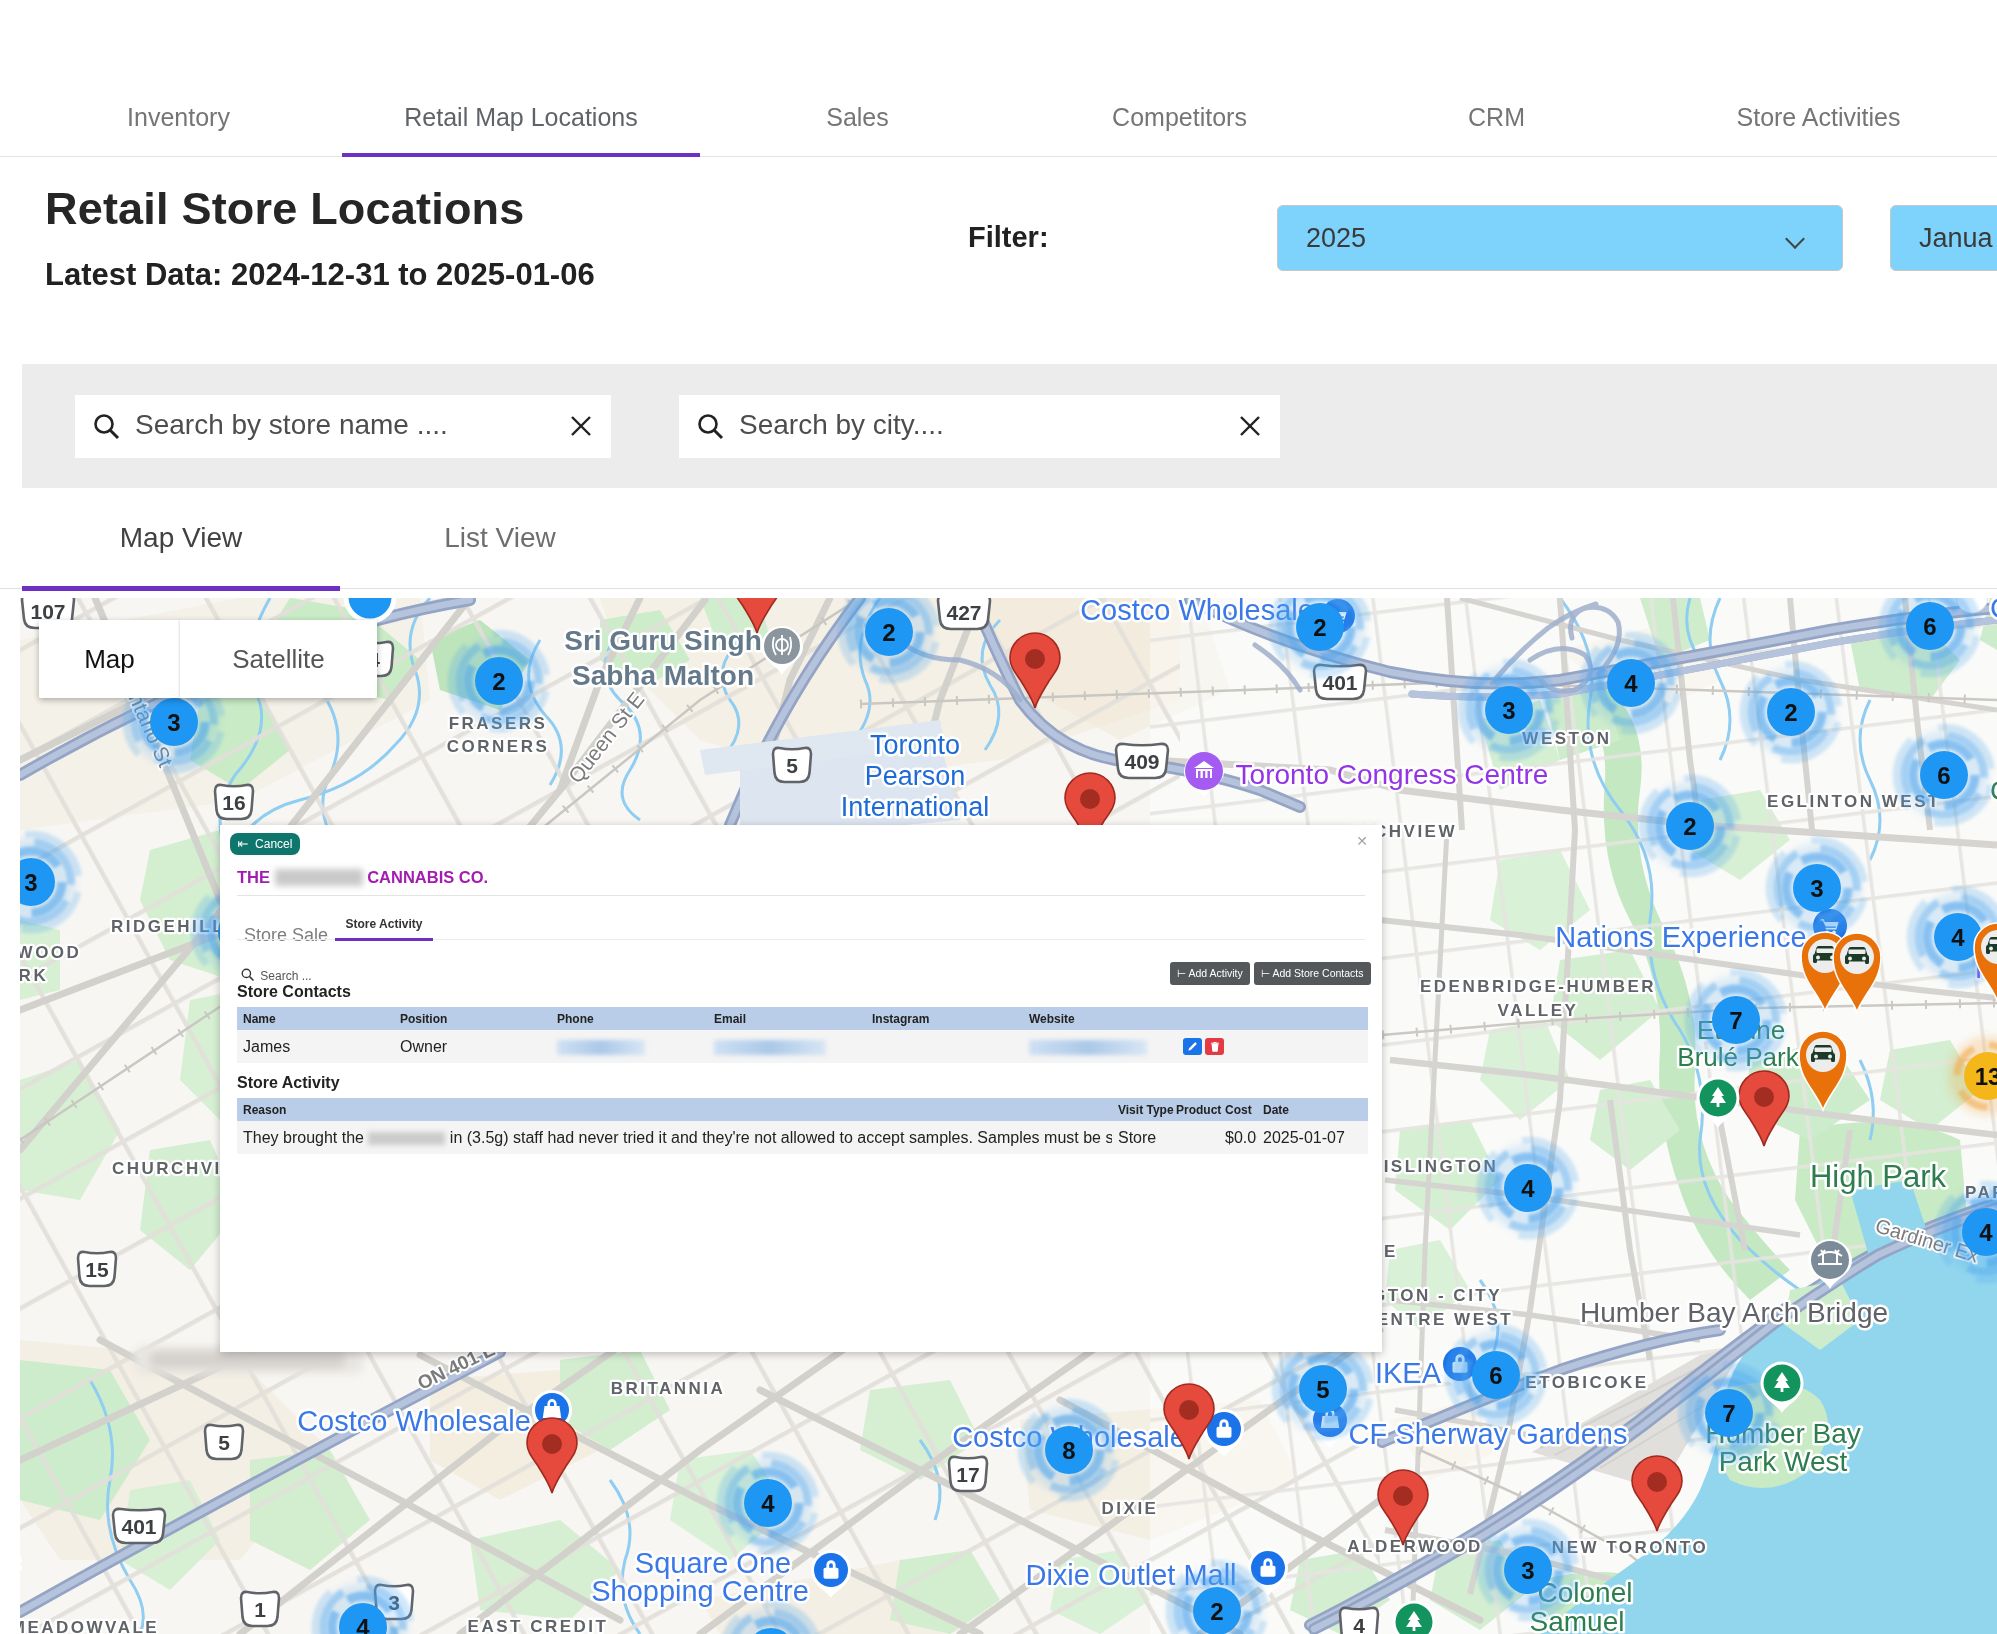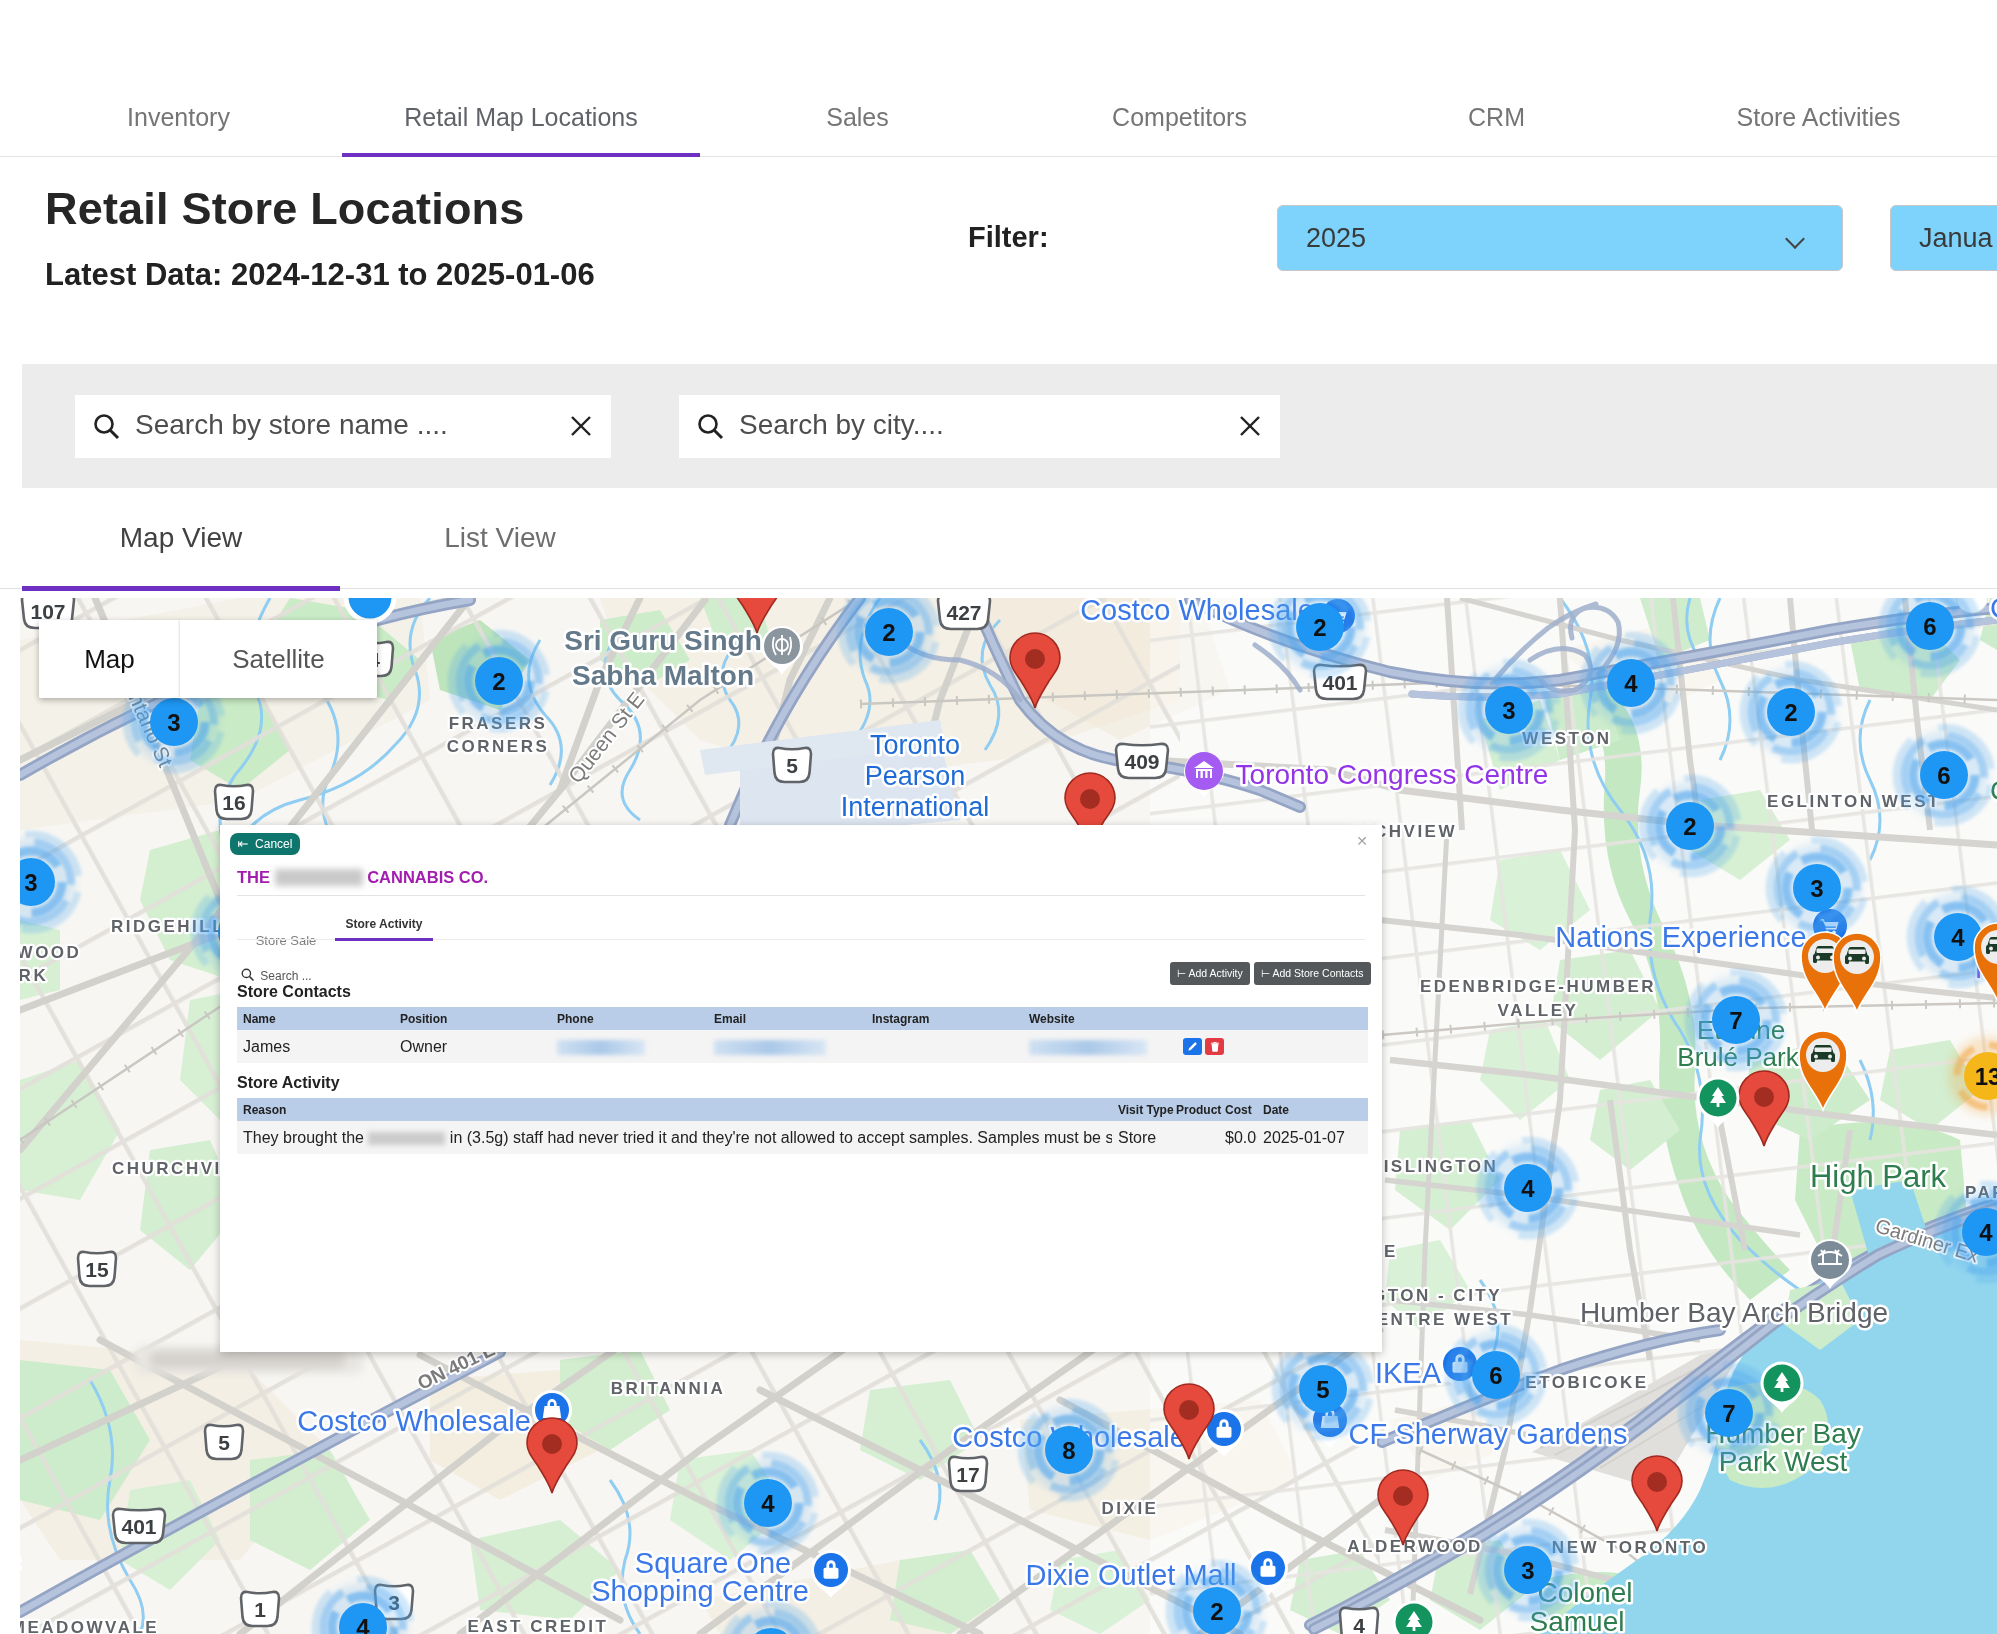--- a/index.html
+++ b/index.html
@@ -42,21 +42,21 @@
 #satbtn { width:197px; background:#fff; color:#565656; font-size:26px; text-align:center; line-height:78px; box-shadow:-1px 0 2px rgba(0,0,0,0.12); }
 
 
 #popup { position:absolute; left:220px; top:825px; width:1162px; height:527px; background:#fff; box-shadow:0 2px 8px rgba(0,0,0,0.25); font-family:"Liberation Sans", sans-serif; }
 #cancelbtn { position:absolute; left:10px; top:8px; width:70px; height:22px; background:#0f766e; color:#fff; font-size:12px; text-align:center; line-height:22px; border-radius:8px; }
 #popclose { position:absolute; right:14px; top:8px; color:#a5a5a5; font-size:14px; }
 #poptitle { position:absolute; left:17px; top:43px; font-size:16.5px; font-weight:bold; color:#a21caf; }
 #titleblur { display:inline-block; width:88px; height:17px; background:#c9c9c9; filter:blur(3px); vertical-align:-3px; }
 .hr { position:absolute; left:17px; width:1128px; height:1px; background:#e3e3e3; }
 #tabrow { position:absolute; left:17px; top:92px; }
-#ptab1 { position:absolute; left:-1px; top:16px; width:100px; text-align:center; font-size:13px; color:#7e7e7e; }
+#ptab1 { position:absolute; left:-1px; top:8px; width:100px; text-align:center; font-size:18px; color:#7e7e7e; }
 #ptab2 { position:absolute; left:97px; top:0; width:100px; text-align:center; font-size:12px; color:#333; font-weight:bold; }
 #ptabunderline { position:absolute; left:115px; top:113px; width:98px; height:3px; background:#6d30c2; }
 #psearch { position:absolute; left:20px; top:142px; font-size:12px; color:#555; }
 #psearch span { margin-left:2px; }
 .pbtn { position:absolute; height:23px; background:#54585b; color:#fff; font-size:10.5px; text-align:center; line-height:23px; border-radius:3px; padding:0 7px; white-space:nowrap; }
 .psec { position:absolute; left:17px; font-size:16px; font-weight:bold; color:#222; }
 .ptable { position:absolute; left:17px; width:1131px; border-collapse:collapse; font-size:12px; color:#222; table-layout:fixed; }
 .ptable td { padding:0 0 0 6px; }
 .phead td { background:#b9cde8; font-weight:bold; height:23px; white-space:nowrap; }
 .prow td { background:#f4f4f4; height:33px; white-space:nowrap; font-size:16px; overflow:hidden; }

